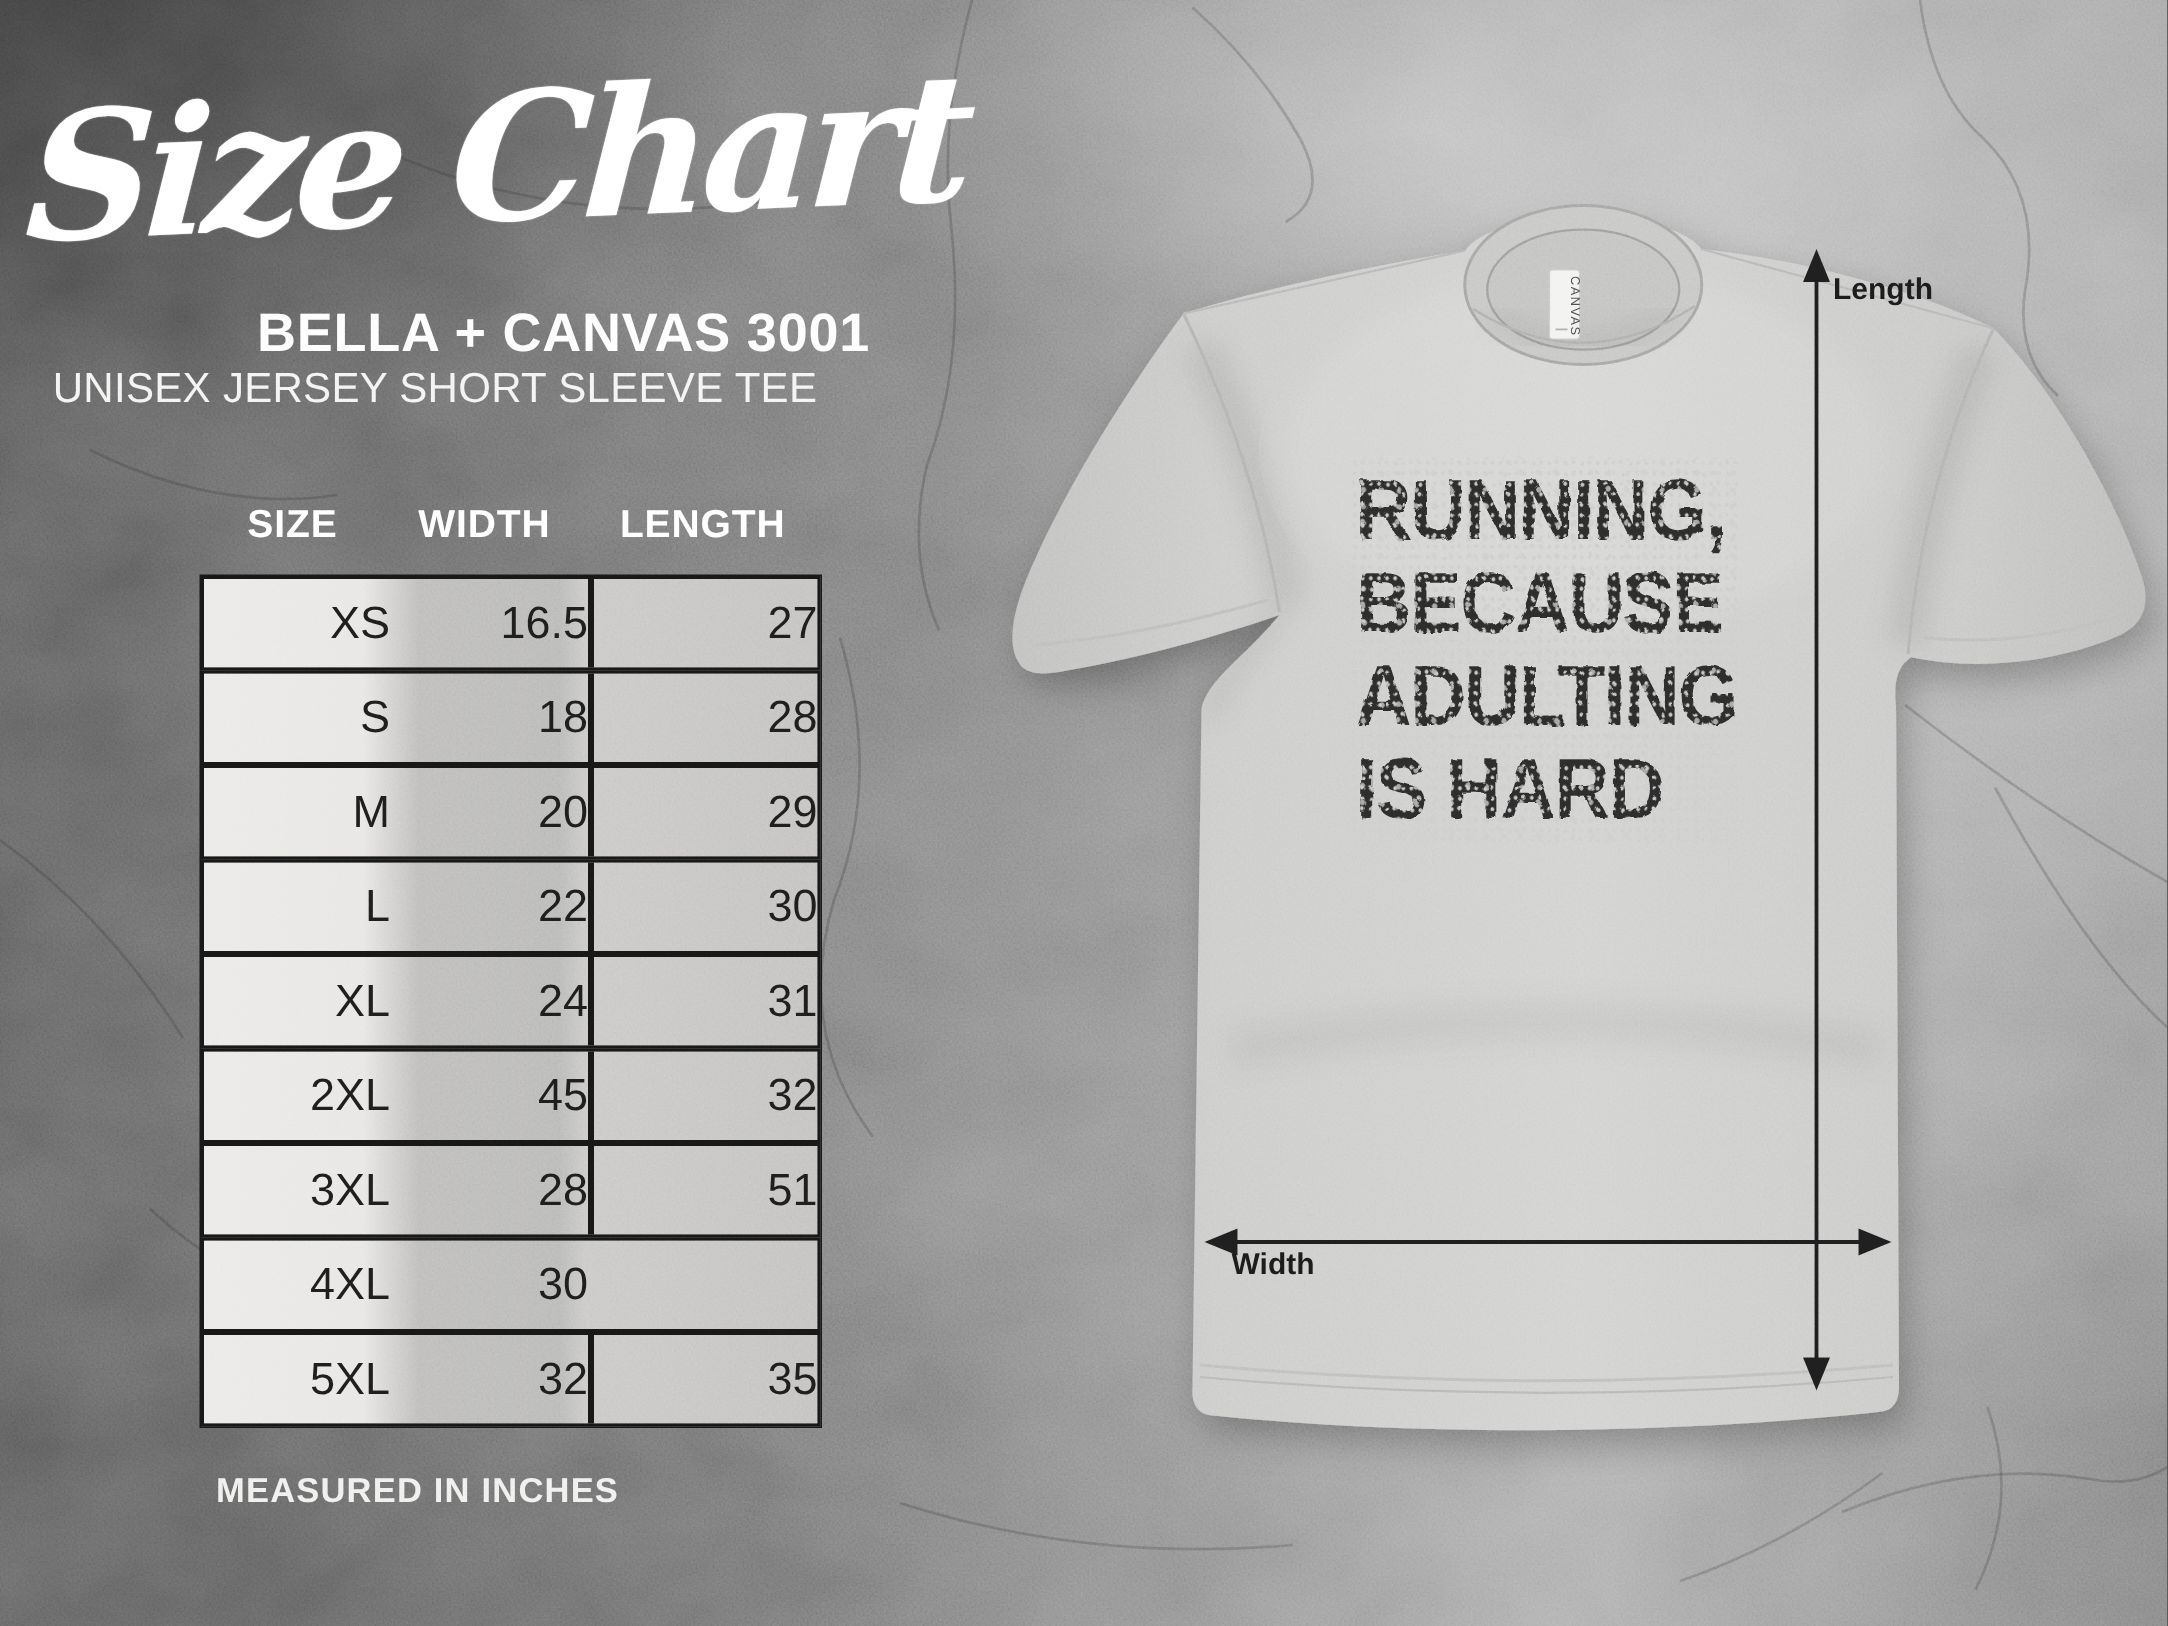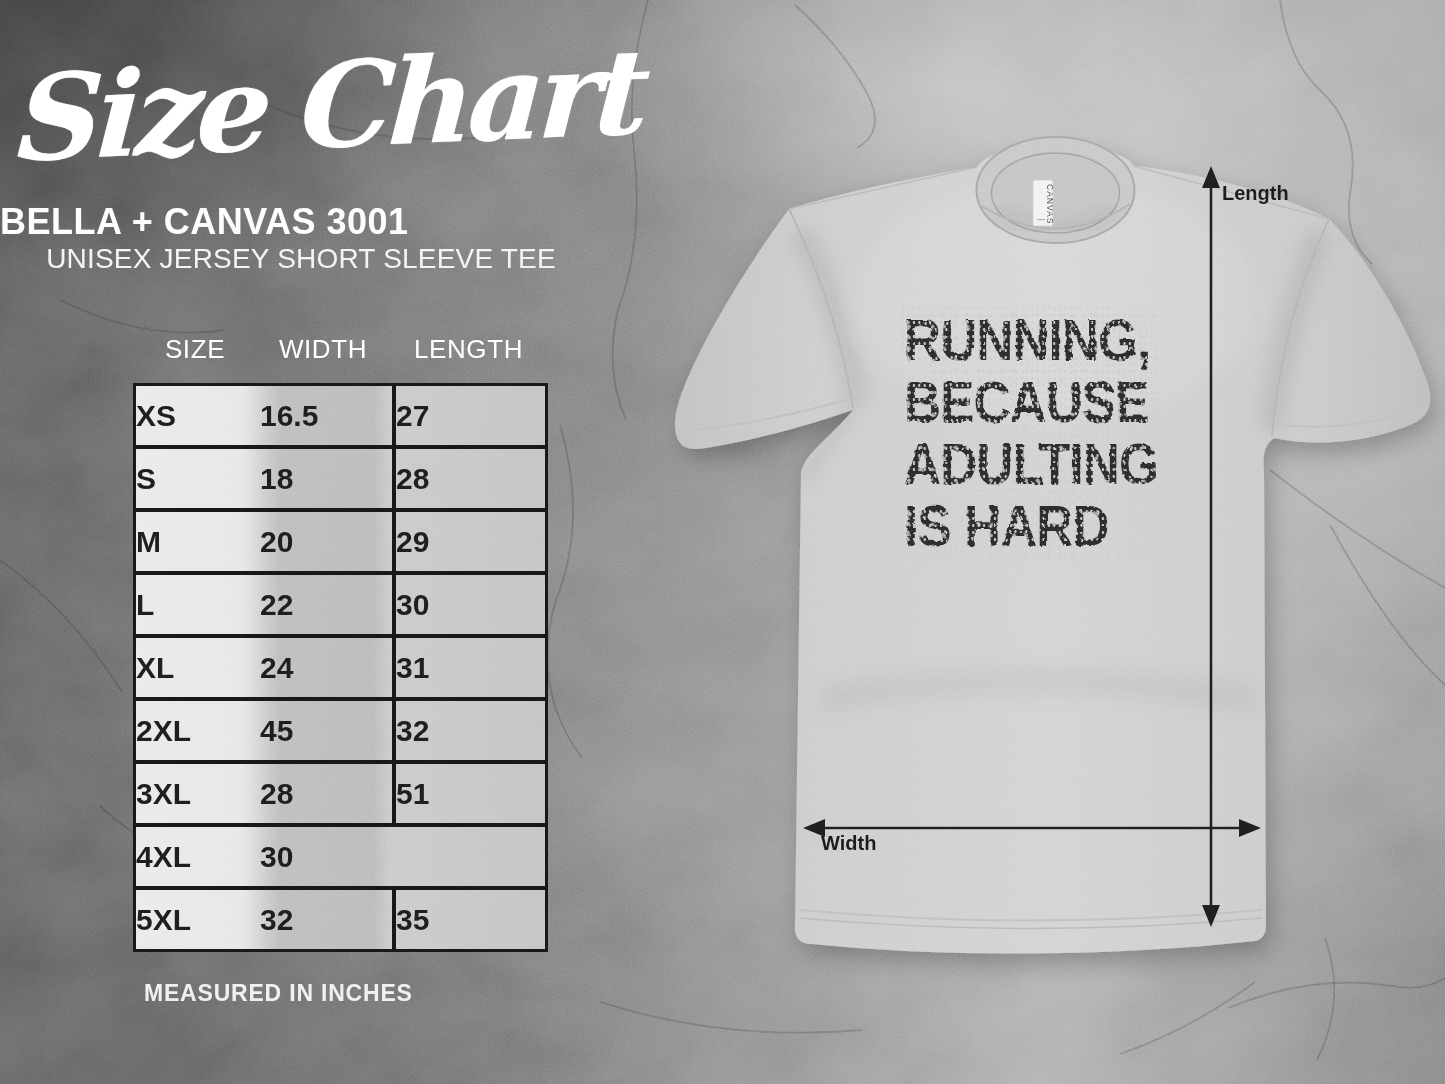--- a/index.html
+++ b/index.html
@@ -25,43 +25,43 @@
   
   .script-title{
     position:absolute;left:18px;top:38px;width:615px;text-align:center;
     font-family:"DejaVu Serif", serif;font-style:italic;font-weight:700;
     font-size:118px;line-height:1.15;color:#ffffff;letter-spacing:-6px;
     transform:rotate(-2.5deg) skewX(-6deg);
     text-shadow:0 0 1px rgba(255,255,255,.6);
     white-space:nowrap;
   }
   .brand{
-    position:absolute;left:0;top:201px;width:580px;text-align:left;
+    position:absolute;left:0;top:201px;width:580px;text-align:right;
     font-size:36px;font-weight:700;color:#fdfdfd;letter-spacing:.5px;
   }
   .subtitle{
-    position:absolute;left:11px;top:243px;width:580px;text-align:center;
+    position:absolute;left:0;top:243px;width:580px;text-align:center;
     font-size:28px;font-weight:400;color:#f3f3f2;letter-spacing:.2px;
   }
   .thead{
     position:absolute;left:133px;top:334px;width:415px;display:flex;
-    font-size:26px;font-weight:400;color:#ffffff;letter-spacing:.6px;
+    font-size:26px;font-weight:700;color:#ffffff;letter-spacing:.6px;
   }
   .thead span{display:block;text-align:center;}
   .thead .c1{width:124px;} .thead .c2{width:132px;} .thead .c3{width:159px;}
   .size-table{
     position:absolute;left:133px;top:383px;width:415px;
     border:1.5px solid #161616;box-sizing:border-box;
   }
   .trow{
     display:flex;height:59px;border:2.5px solid #161616;box-sizing:content-box;
     background:linear-gradient(90deg,#eae9e7 0%,#e7e6e4 26%,#bcbbb9 35%,#b8b8b6 58%,#c9c8c6 62%,#c2c1bf 100%);
   }
   .trow .cell{
-    text-align:left;line-height:59px;font-size:30px;font-weight:700;color:#1c1c1c;
+    text-align:right;line-height:59px;font-size:30px;font-weight:400;color:#1c1c1c;
   }
   .trow .c1{width:124px;}
   .trow .c2{width:132px;}
   .trow .c3{flex:1;border-left:4px solid #161616;}
   .note{
     position:absolute;left:132px;top:980px;
     font-size:23px;font-weight:600;color:#efefee;letter-spacing:.8px;margin-left:12px;
   }
 
   

